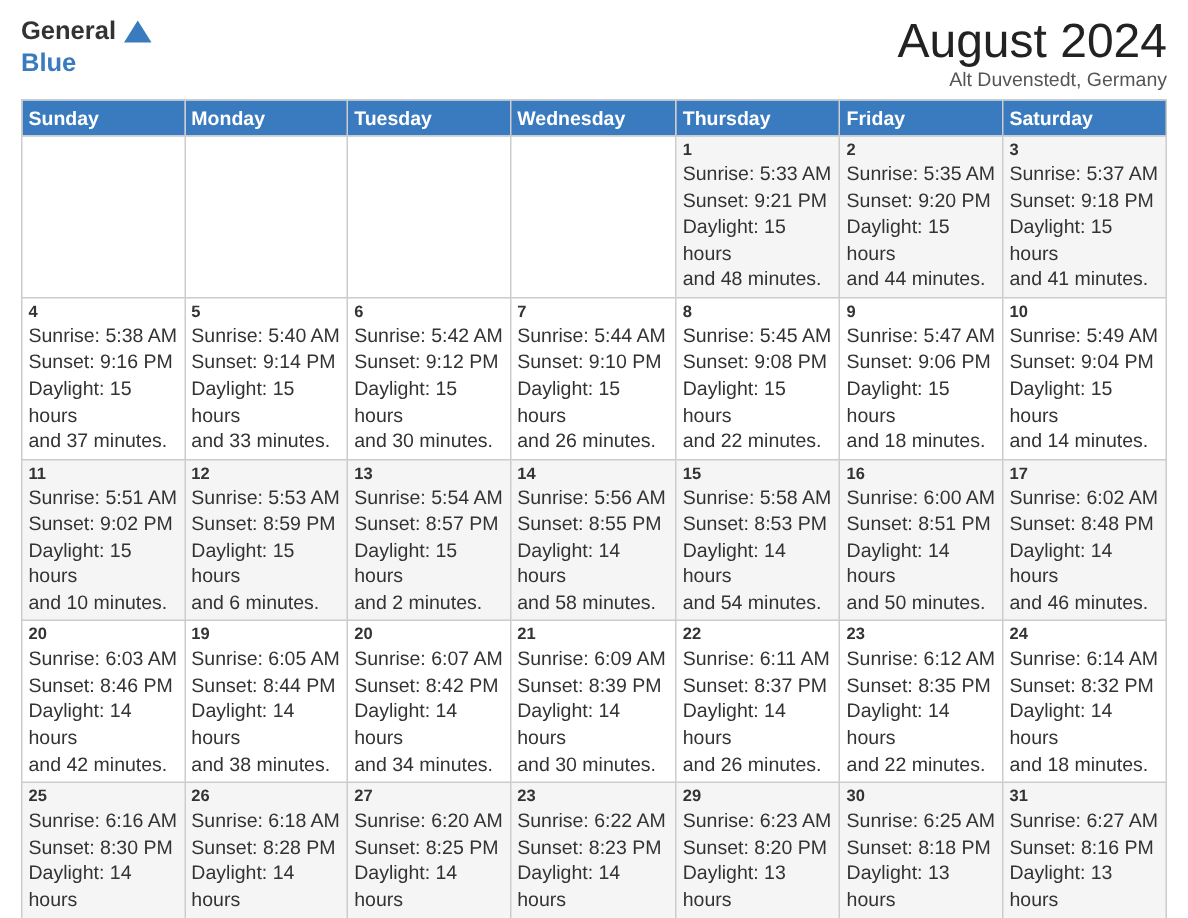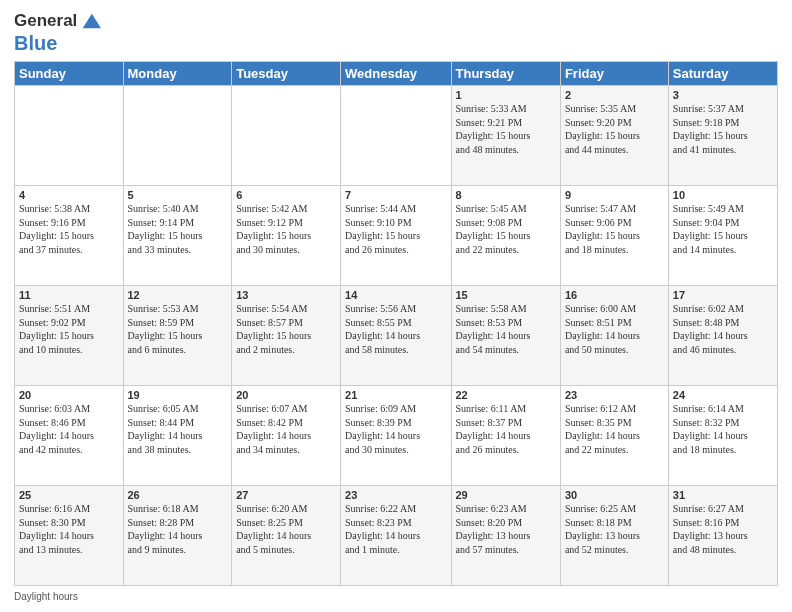--- a/index.html
+++ b/index.html
@@ -77,24 +77,23 @@
     .calendar tr:nth-child(even) td {
       background: #fff;
     }
     .day-num {
       font-size: 11px;
       font-weight: bold;
       display: block;
       margin-bottom: 1px;
     }
     .day-info {
-      font-size: 10px;
+      font-size: 13px;
       line-height: 1.35;
       color: #333;
-      font-family: Liberation Serif, serif;
     }
     .empty-cell {
       background: #fff !important;
     }
     .footer {
       margin-top: 5px;
       font-size: 10px;
       color: #555;
     }
   </style>
@@ -104,22 +103,26 @@
 <div class="page">
   <div class="header">
     <div class="logo">
       <div>
         <div style="display:flex;align-items:center;">
           <span class="logo-general" style="font-size:17px;font-weight:bold;">General</span>
           <svg class="logo-icon" viewBox="0 0 24 24" xmlns="http://www.w3.org/2000/svg">
             <polygon points="4,20 14,4 24,20" fill="#3a7abf"></polygon>
           </svg>
         </div>
-        <div class="logo-blue" style="font-size:20px;font-weight:bold;color:#3a7abf;">Blue</div>
+        <div class="logo-blue" style="font-size:17px;font-weight:bold;color:#3a7abf;">Blue</div>
       </div>
+    </div>
+    <div class="title-block">
+      <div class="month-year">August 2024</div>
+      <div class="location">Alt Duvenstedt, Germany</div>
     </div>
   </div>
 
   <table class="calendar">
     <thead>
       <tr>
       <th>Sunday</th>
           <th>Monday</th>
           <th>Tuesday</th>
           <th>Wednesday</th>

